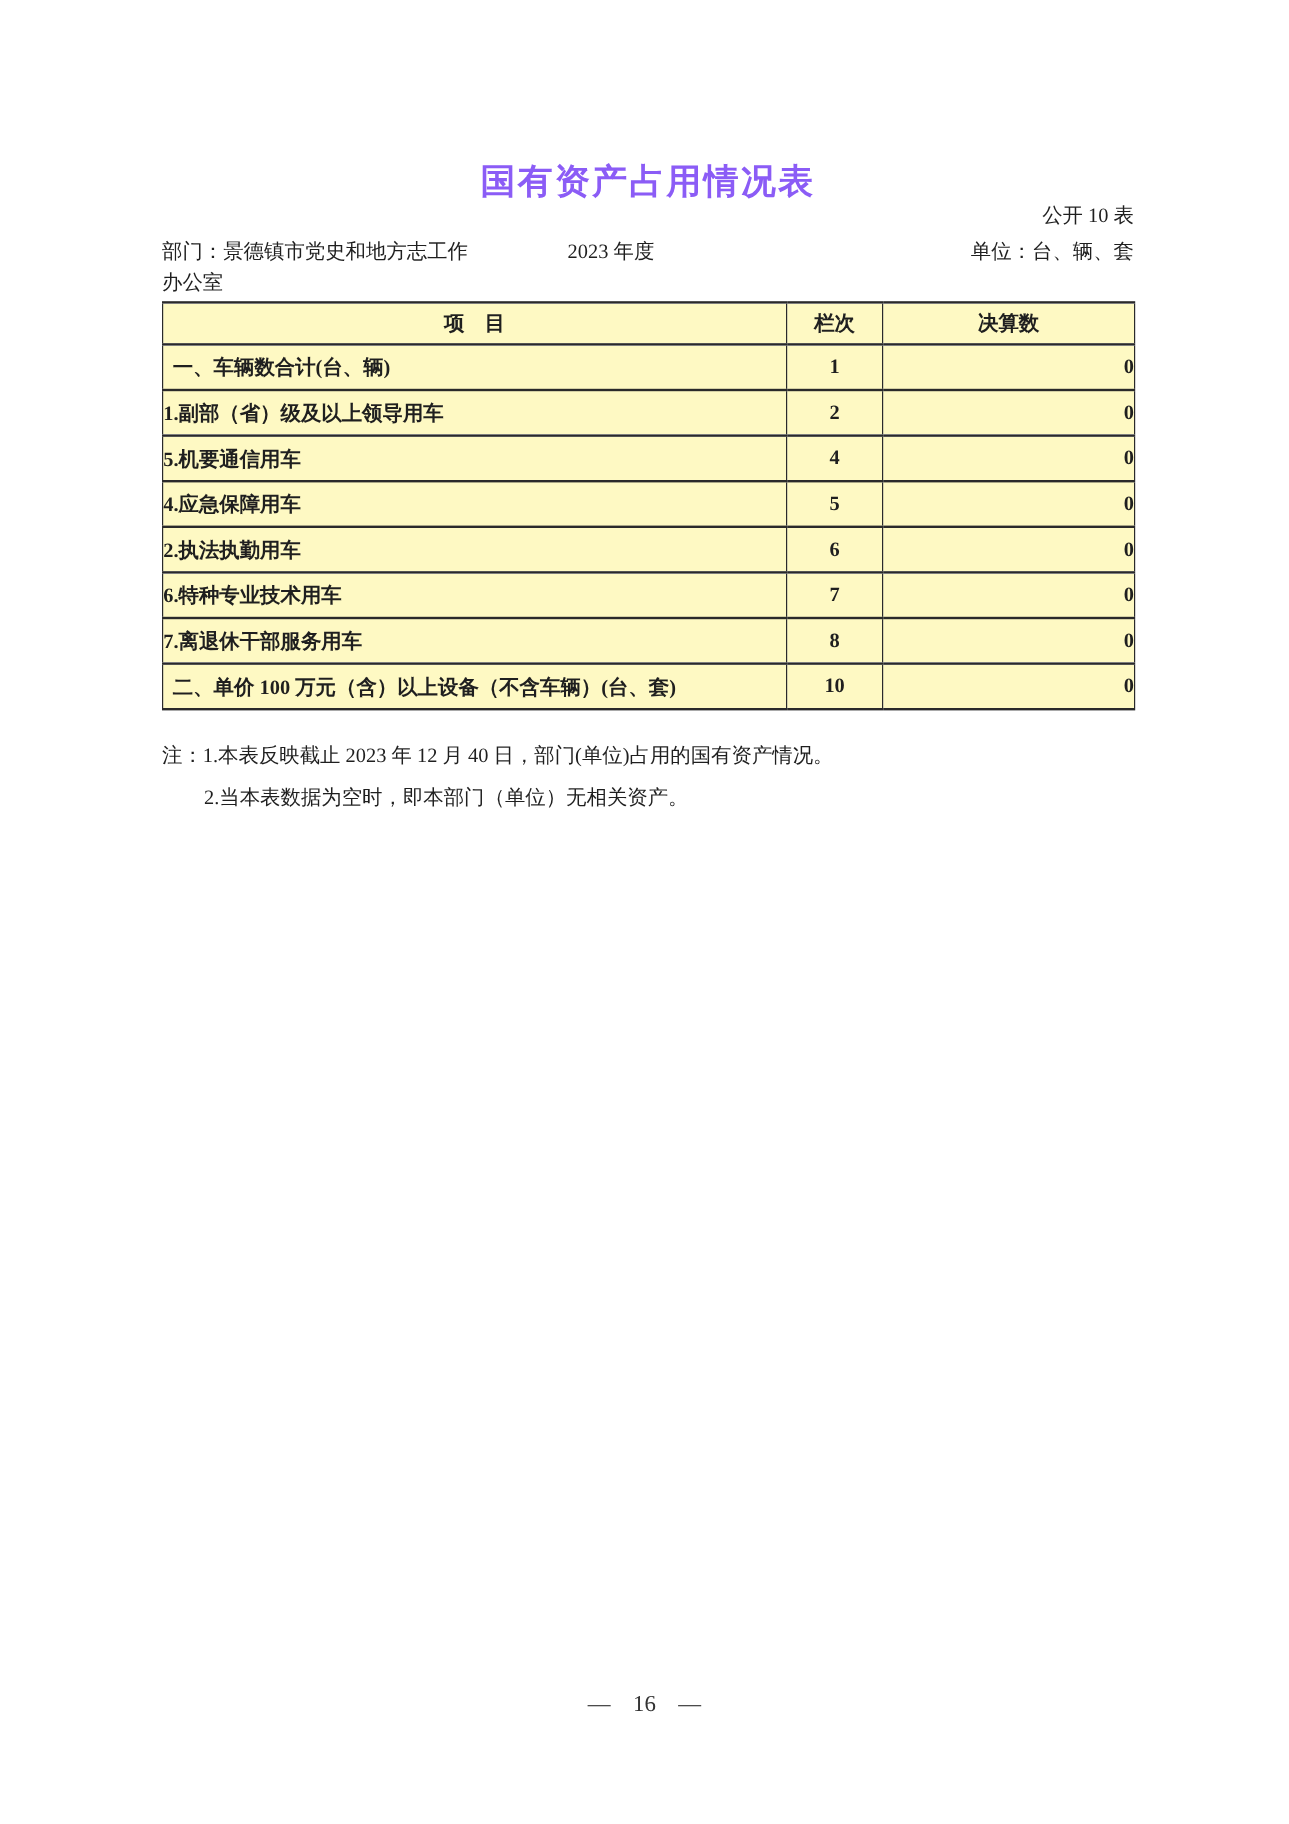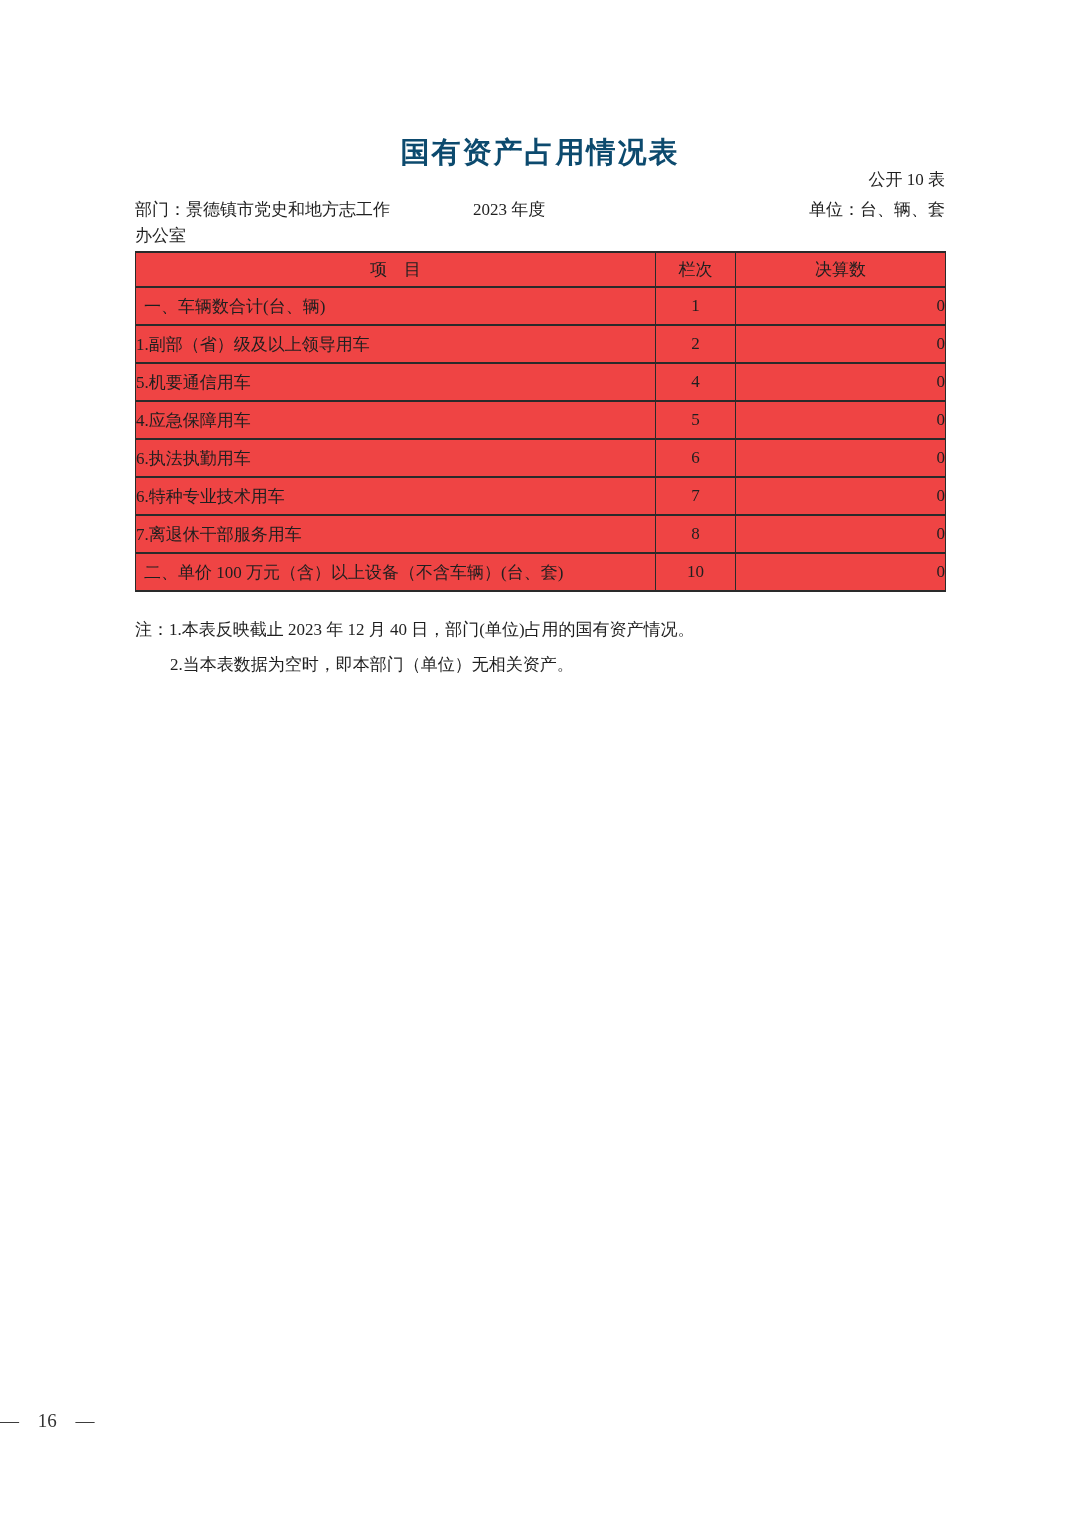--- a/index.html
+++ b/index.html
@@ -21,21 +21,21 @@
   }
   .doc-title {
     margin: 0;
     padding-top: 136px;
     font-family: Liberation Serif, serif;
     font-weight: bold;
     font-size: 29px;
     line-height: 33px;
     letter-spacing: 2px;
     text-align: center;
-    color: #0c4a6e;
+    color: #8b5cf6;
   }
   .table-label {
     text-align: right;
     font-size: 17px;
     line-height: 22px;
   }
   .meta-row {
     position: relative;
     margin-top: 6px;
     height: 54px;
@@ -53,22 +53,22 @@
     font-size: 17px;
   }
   table.asset-table col.c-item  { width: 520px; }
   table.asset-table col.c-col   { width: 80px; }
   table.asset-table col.c-value { width: 210px; }
   table.asset-table th, table.asset-table td {
     border: 2px solid #2a2a2a;
     border-left-width: 1px;
     border-right-width: 1px;
     padding: 0;
-    font-weight: normal;
-    background: #ef4444;
+    font-weight: bold;
+    background: #fef9c3;
     overflow: hidden;
     white-space: nowrap;
     margin-top: 48px;
   }
   table.asset-table tr { height: 38px; }
   table.asset-table tr.head-row { height: 35px; }
   th.h-item, th.h-col, th.h-value { text-align: center; }
   td.item-cell { text-align: left; padding-left: 18px; }
   tr.cat td.item-cell { padding-left: 8px; }
   td.col-cell { text-align: center; }
@@ -79,20 +79,21 @@
     font-size: 17px;
     line-height: 35px;
   }
   .note-2 { padding-left: 35px; }
 
   .page-footer {
     position: absolute;
     left: 0;
     right: 0;
     top: 1410px;
+    text-align: center;
     font-size: 19px;
     word-spacing: 14px;
     color: #333;
   }
 </style>
 </head>
 <body>
 
 <div class="page">
   <div class="content">
@@ -136,21 +137,21 @@
         <td class="item-cell">5.机要通信用车</td>
         <td class="col-cell">4</td>
         <td class="value-cell">0</td>
       </tr>
       <tr>
         <td class="item-cell">4.应急保障用车</td>
         <td class="col-cell">5</td>
         <td class="value-cell">0</td>
       </tr>
       <tr>
-        <td class="item-cell">6.执法执勤用车</td>
+        <td class="item-cell">2.执法执勤用车</td>
         <td class="col-cell">6</td>
         <td class="value-cell">0</td>
       </tr>
       <tr>
         <td class="item-cell">6.特种专业技术用车</td>
         <td class="col-cell">7</td>
         <td class="value-cell">0</td>
       </tr>
       <tr>
         <td class="item-cell">7.离退休干部服务用车</td>

